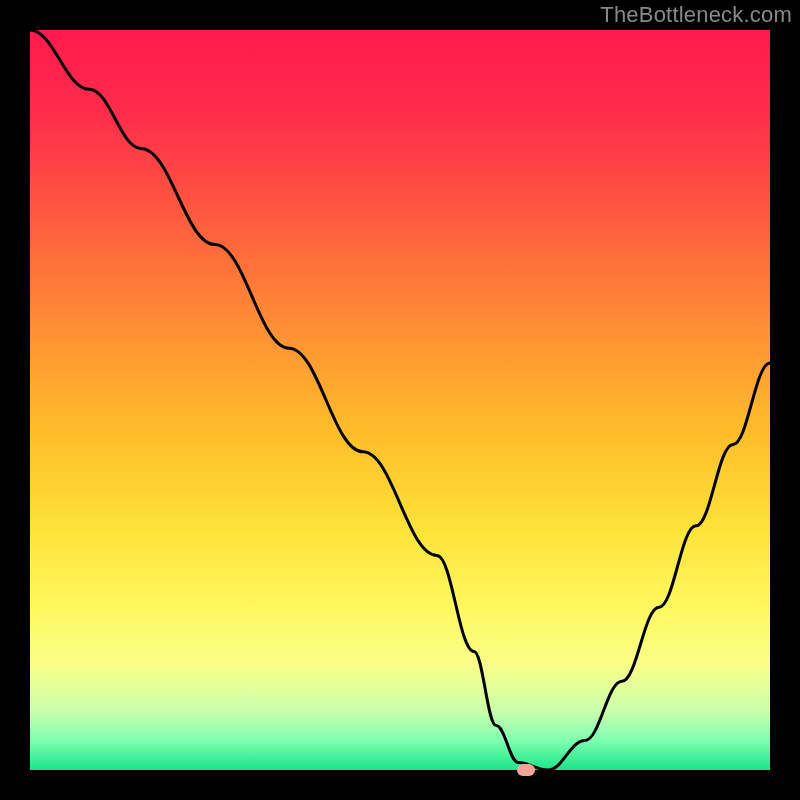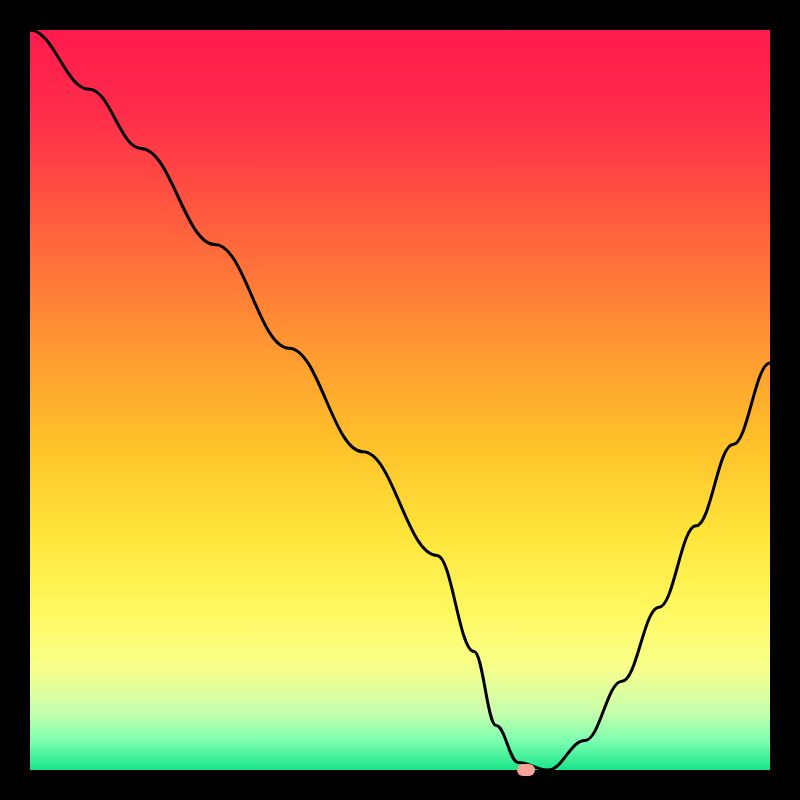--- a/index.html
+++ b/index.html
@@ -42,20 +42,21 @@
     background: #f7a39a;
     border-radius: 6px;
     transform: translate(-50%, -50%);
   }
 </style>
 </head>
 <body>
 
 <div class="frame">
 
+  <div class="watermark">TheBottleneck.com</div>
 
   <div class="plot">
     <svg id="plot-svg" width="740" height="740" viewBox="0 0 740 740">
       <defs>
         <linearGradient id="bg-grad" x1="0" y1="0" x2="0" y2="1">
             <stop offset="0%" stop-color="#ff1a4d"></stop>
             <stop offset="12%" stop-color="#ff2e4a"></stop>
             <stop offset="25%" stop-color="#ff5a3f"></stop>
             <stop offset="40%" stop-color="#ff8e34"></stop>
             <stop offset="55.00000000000001%" stop-color="#ffbf29"></stop>

